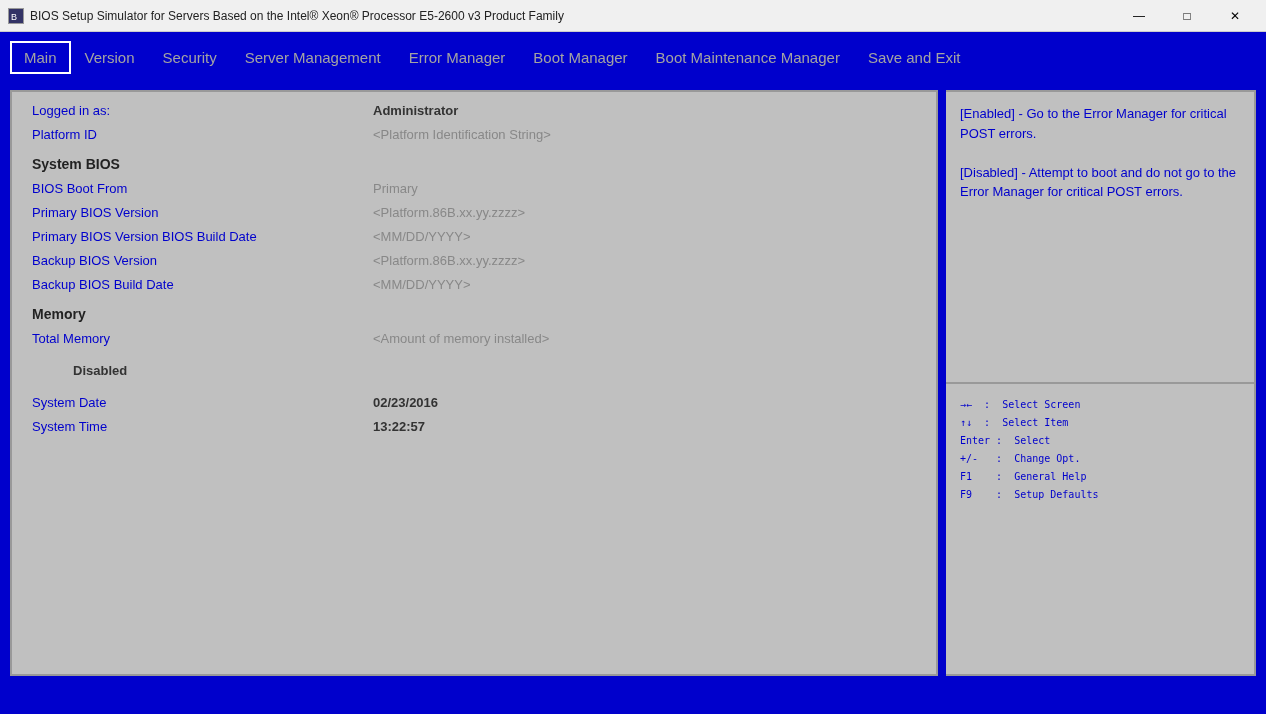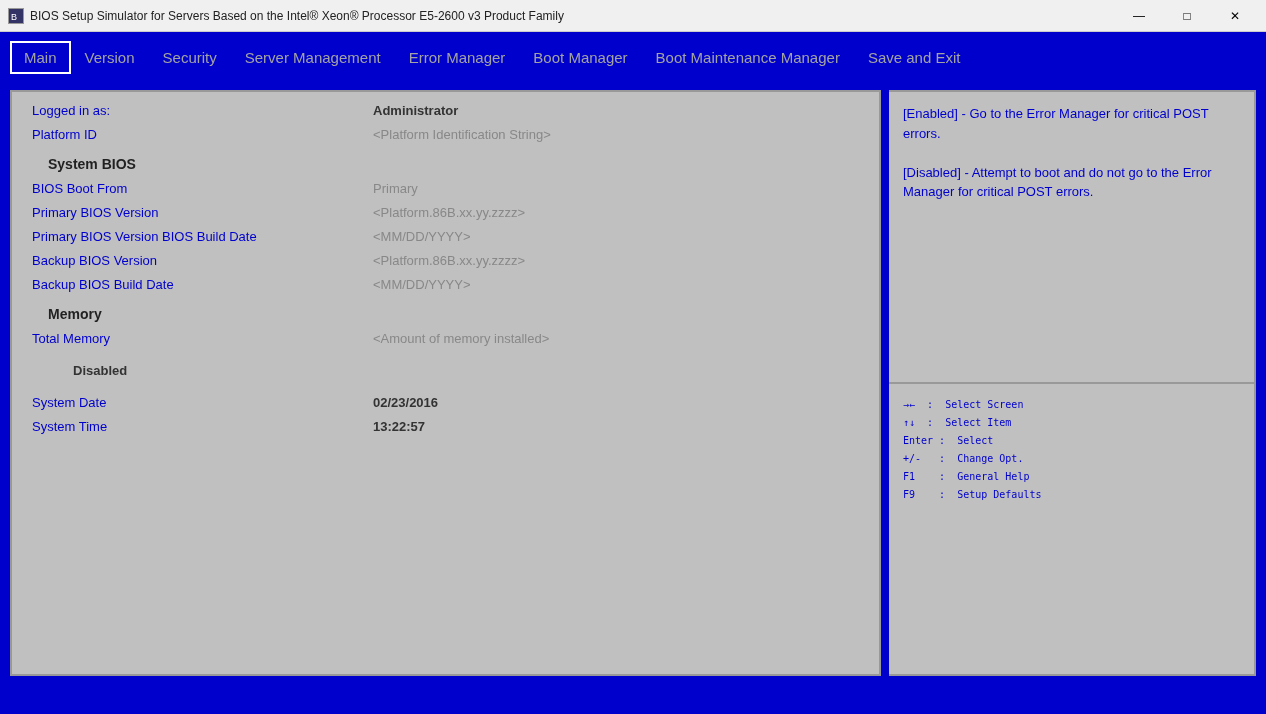--- a/index.html
+++ b/index.html
@@ -89,21 +89,21 @@
     .main-panel {
       background: #c0c0c0;
       flex: 1;
       border: 2px solid #999;
       overflow: hidden;
     }
 
     
     .right-panel {
       background: #c0c0c0;
-      width: 367px;
+      width: 310px;
       border: 2px solid #999;
       border-left: none;
       display: flex;
       flex-direction: column;
     }
 
     .help-text-box {
       padding: 12px 14px;
       flex: 1;
       border-bottom: 2px solid #999;
@@ -126,21 +126,21 @@
     }
 
     
     .form-section {
       padding: 6px 20px;
     }
     .section-header {
       color: #222;
       font-weight: bold;
       font-size: 14px;
-      margin: 10px 0 4px 16px;
+      margin: 10px 0 4px 0;
     }
     .form-row {
       display: flex;
       align-items: center;
       padding: 3px 0;
       min-height: 24px;
     }
     .form-label {
       color: #0000cc;
       width: 300px;

